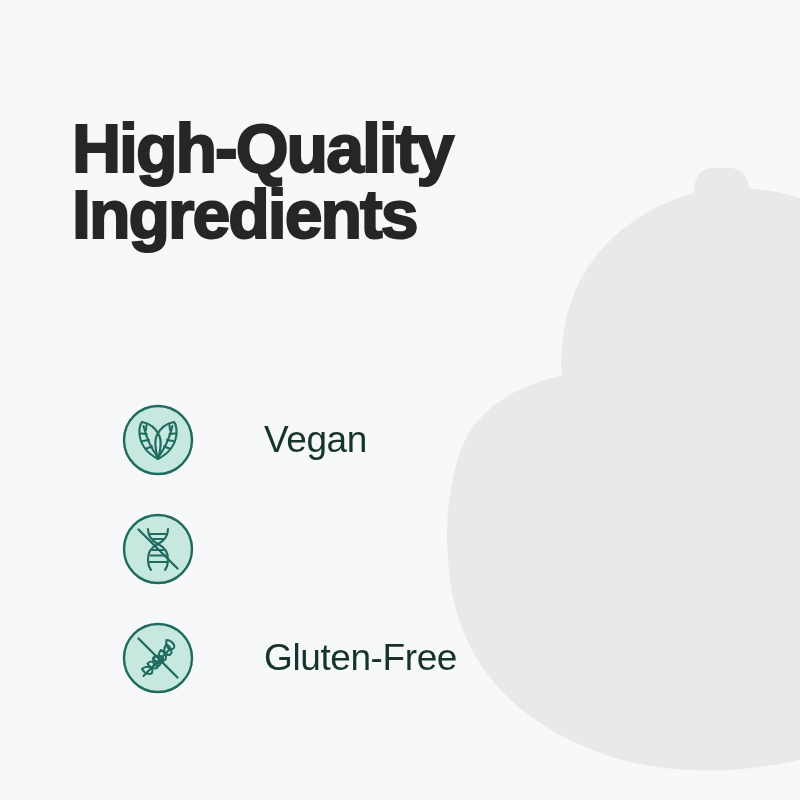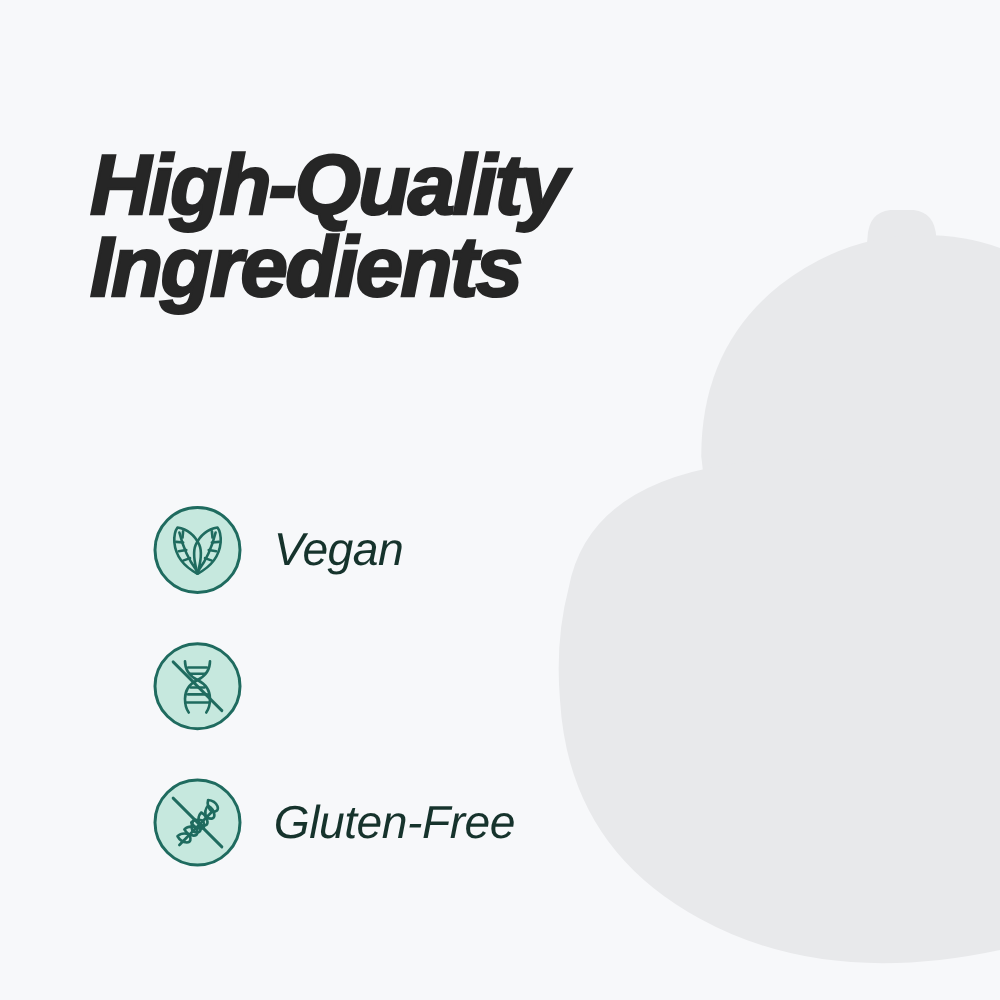--- a/index.html
+++ b/index.html
@@ -14,21 +14,20 @@
     font-family: "Liberation Sans", sans-serif;
     background: #f7f8fa;
   }
 
   .poster {
     position: relative;
     width: 800px;
     height: 800px;
     background: #f7f8fa;
     overflow: hidden;
-    font-style: italic;
   }
 
   
   .bg-art {
     position: absolute;
     inset: 0;
     width: 800px;
     height: 800px;
     pointer-events: none;
   }
@@ -57,20 +56,21 @@
     top: 403px;
     margin: 0;
     padding: 0;
     list-style: none;
   }
   .feature-row {
     display: flex;
     align-items: center;
     height: 74px;
     margin-bottom: 35px;
+    gap: 45px;
   }
   .feature-row:last-child {
     margin-bottom: 0;
   }
   .badge {
     flex: 0 0 auto;
     width: 74px;
     height: 74px;
     display: block;
   }

